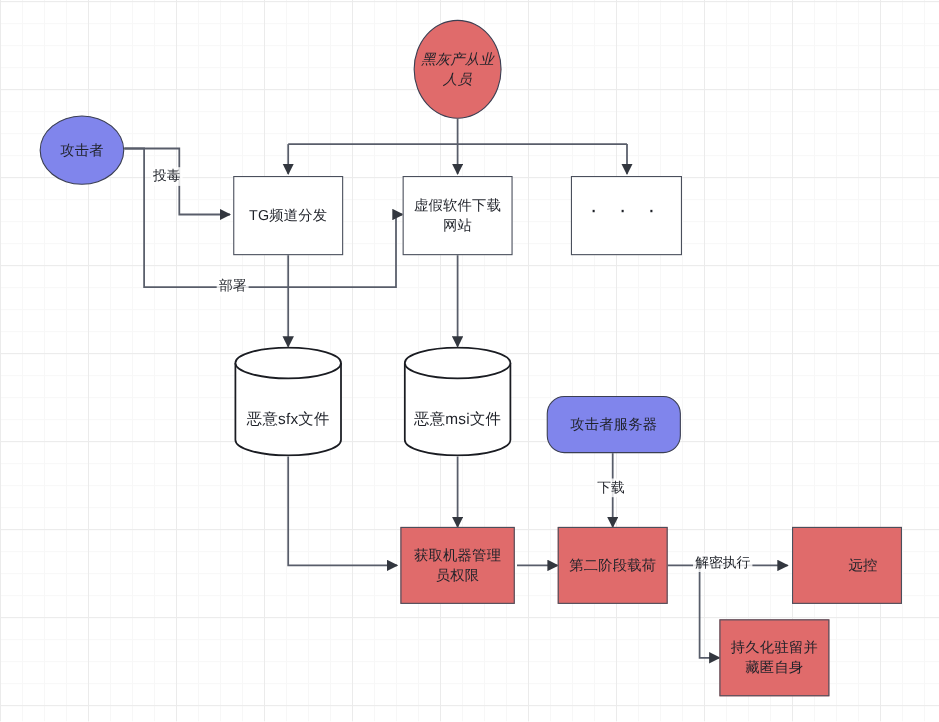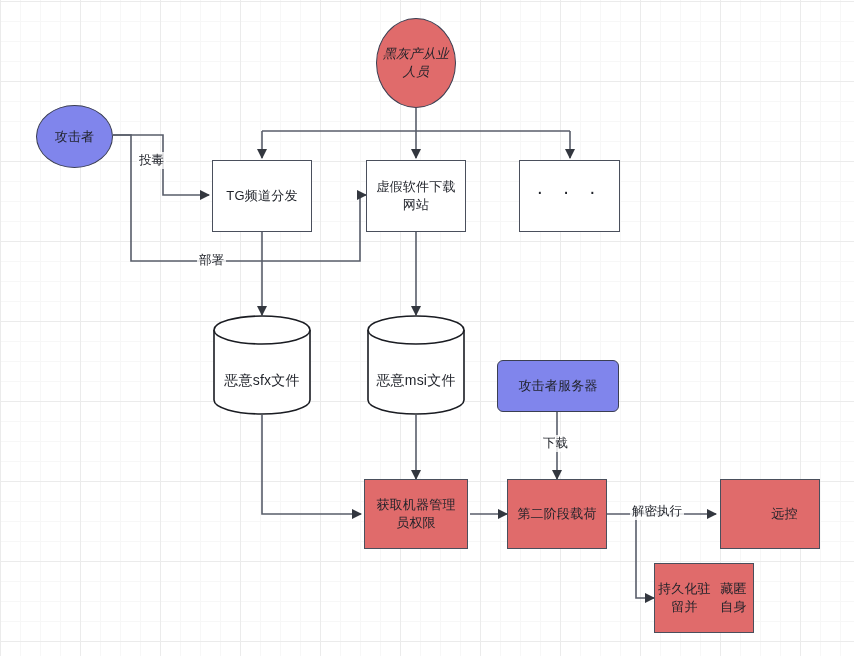--- a/index.html
+++ b/index.html
@@ -49,21 +49,21 @@
     border: 1.6px solid #4a4f5c;
     background: #ffffff;
   }
   .rect.red {
     background: #e06b6b;
     border-color: #4a4f5c;
   }
   .rect.blue-round {
     background: #8085ec;
     border: 1.6px solid #3b3f52;
-    border-radius: 6px;
+    border-radius: 16px;
   }
   .circle {
     border-radius: 50%;
     border: 1.6px solid #3b3f52;
   }
   .circle.red {
     background: #e06b6b;
   }
   .circle.blue {
     background: #8085ec;
@@ -191,21 +191,21 @@
   </div>
 
   <div class="node rect red" style="left:507px; top:479px; width:100px; height:70px;">
     <span>第二阶段载荷</span>
   </div>
 
   <div class="node rect red" style="left:720px; top:479px; width:100px; height:70px;padding-left:29px;">
     <span>远控</span>
   </div>
 
-  <div class="node rect red" style="left:654px; top:563px; width:100px; height:70px; flex-direction:row;">
+  <div class="node rect red" style="left:654px; top:563px; width:100px; height:70px; flex-direction:column;">
     <span>持久化驻留并</span>
     <span>藏匿自身</span>
   </div>
 
   <div class="edge-label" style="left:137px; top:152px;">投毒</div>
   <div class="edge-label" style="left:197px; top:252px;">部署</div>
   <div class="edge-label" style="left:541px; top:435px;">下载</div>
   <div class="edge-label" style="left:630px; top:503px;">解密执行</div>
 
 </div>

